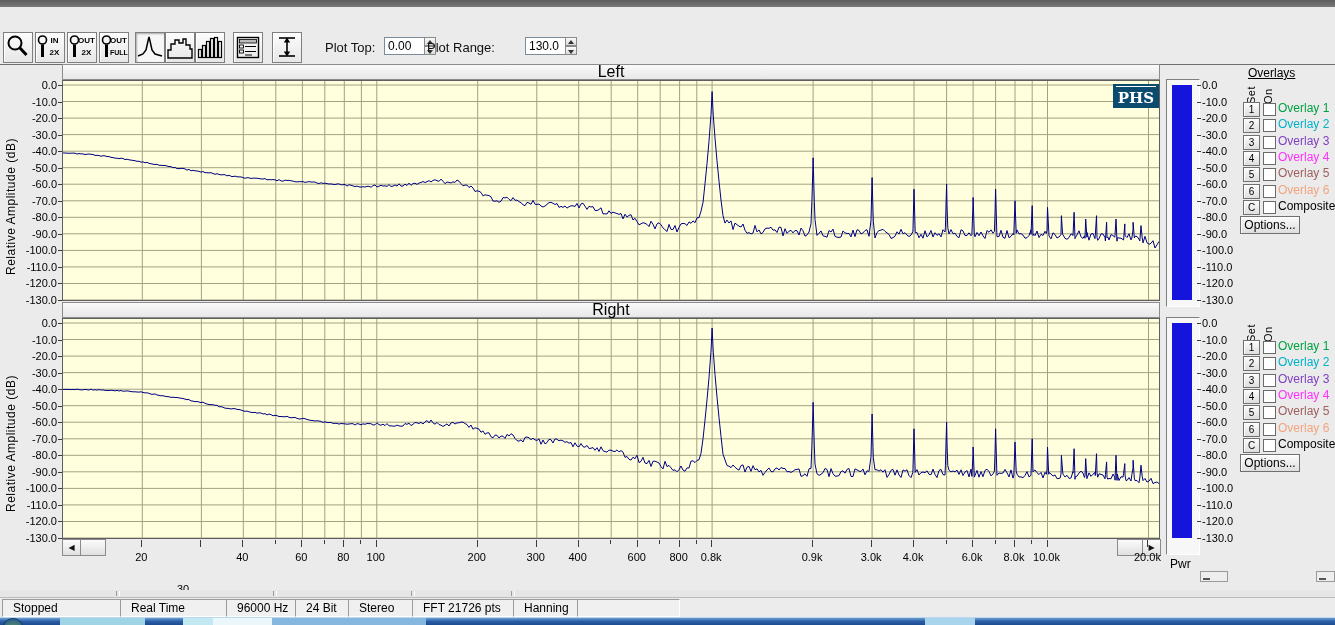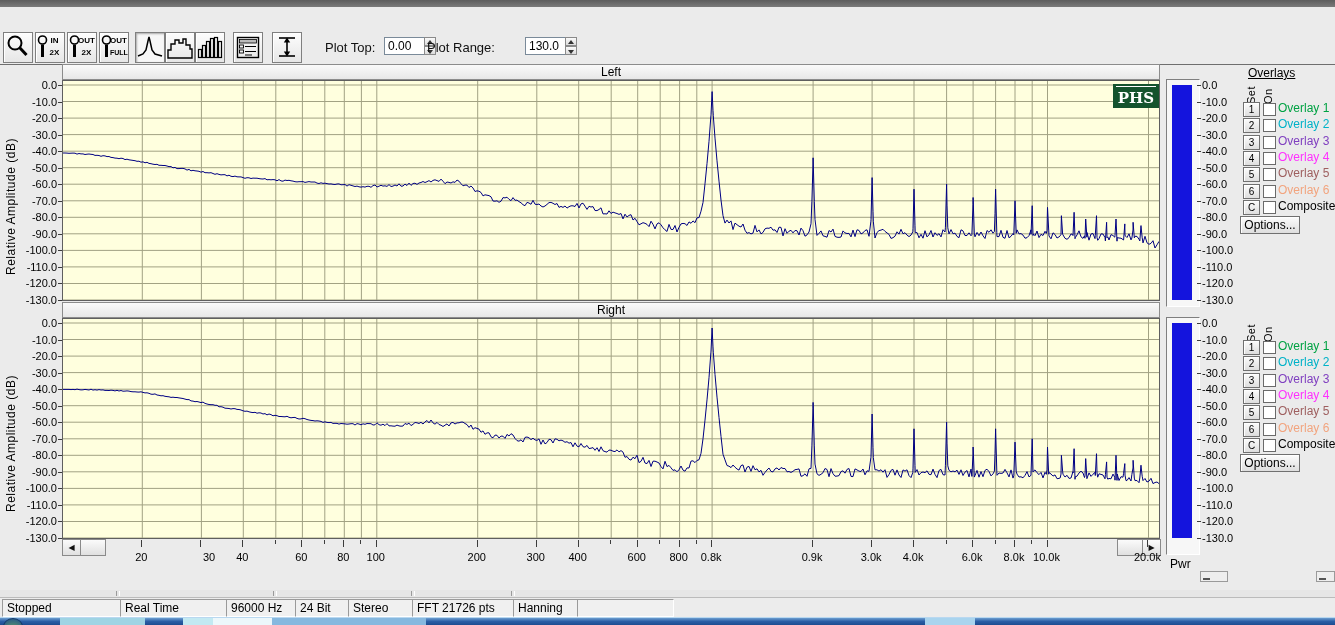--- a/index.html
+++ b/index.html
@@ -32,26 +32,26 @@
     background:#fff;font-family:"Liberation Sans",sans-serif;font-size:12px;padding:0 0 0 3px;}
   .spin{position:absolute;top:6px;width:12px;height:18px;}
   .spin .u,.spin .d{position:absolute;left:0;width:12px;height:9px;border:1px solid #8a8a8a;
     background:linear-gradient(180deg,#fbfbfb,#dcdcdc);box-sizing:border-box;}
   .spin .u{top:0}.spin .d{top:9px}
   .spin .u:after{content:"";position:absolute;left:2px;top:2px;border:3px solid transparent;border-bottom:4px solid #333;border-top:0;}
   .spin .d:after{content:"";position:absolute;left:2px;top:3px;border:3px solid transparent;border-top:4px solid #333;border-bottom:0;}
   
   .plot-header{left:62px;width:1096px;height:14px;border:1px solid #8c8c8c;
     background:linear-gradient(180deg,#fafafa,#e7e7e7);text-align:center;
-    font-size:12px;line-height:14px;}
+    font-size:16px;line-height:14px;}
   .plotbox{left:62px;width:1096px;height:219px;border:1px solid #5f5f5f;background:#ffffde;overflow:hidden;}
   .ylab{width:57px;text-align:right;height:12px;line-height:12px;font-size:11px;}
   .ytick{width:4px;height:1px;background:#3c3c3c;left:58px;}
   .yaxis-title{font-size:12px;writing-mode:vertical-rl;transform:rotate(180deg);letter-spacing:0.5px;}
-  #phs-logo{left:1113px;top:84px;width:46px;height:24px;background:#14532d;color:#fff;
+  #phs-logo{left:1113px;top:84px;width:46px;height:24px;background:#0c4a6e;color:#fff;
     text-align:center;font-family:"DejaVu Serif",serif;font-weight:bold;font-size:15px;}
   #phs-logo span{display:inline-block;border-top:1px solid #fff;padding:2px 2px 0 2px;margin-top:2px;}
   
   .meterbox{width:32px;background:#f7f7f7;border:1px solid;border-color:#7f7f7f #ffffff #ffffff #7f7f7f;left:1166px;}
   .meterbar{left:1172px;width:20px;}
   .mlab{left:1202px;width:40px;font-size:11px;height:12px;line-height:12px;}
   .mtick{left:1197px;width:4px;height:1px;background:#3c3c3c;}
   
   .nub{top:539px;height:15px;border:1px solid #8a8a8a;background:linear-gradient(180deg,#fbfbfb,#e0e0e0);
     display:flex;align-items:center;justify-content:center;font-size:8px;color:#111;}
@@ -67,21 +67,21 @@
     text-align:center;font-size:10px;line-height:13px;box-shadow:inset 1px 1px 0 #fff;}
   .chk{width:11px;height:11px;border:1px solid #6a6a6a;background:#fff;}
   .ovl{font-size:12px;height:13px;line-height:13px;white-space:nowrap;}
   .optbtn{width:58px;height:16px;border:1px solid #707070;background:linear-gradient(180deg,#fcfcfc,#dedede);
     text-align:center;font-size:12px;line-height:16px;box-shadow:inset 1px 1px 0 #fff;}
   
   #prestatus{left:0;top:590px;width:1335px;height:7px;background:#e6e6e6;}
   .psdiv{top:591px;width:2px;height:5px;border-left:1px solid #9a9a9a;border-right:1px solid #fff;}
   #statusbar{left:0;top:597px;width:1335px;height:20px;background:#ececec;border-top:1px solid #bbb;}
   .seg{position:absolute;top:1px;height:16px;border:1px solid;border-color:#9a9a9a #ffffff #ffffff #9a9a9a;
-    background:#f0f0f0;font-size:12px;line-height:16px;padding-left:4px;box-sizing:content-box;}
+    background:#f0f0f0;font-size:12px;line-height:16px;padding-left:10px;box-sizing:content-box;}
   
   #taskbar{left:0;top:617px;width:1335px;height:8px;background:linear-gradient(180deg,#7fb0dc,#2a5ea6 55%,#1d4c90);overflow:hidden;}
   #taskbar .hl{position:absolute;left:0;top:0;width:1335px;height:1px;background:#b9d8f0;}
   .tseg{position:absolute;top:1px;height:7px;}
   #start-orb{position:absolute;left:3px;top:1px;width:18px;height:16px;border-radius:50%;
     background:radial-gradient(circle at 50% 80%,#6fae5f,#1d4c90);border:1px solid #143a6a;}
 </style>
 </head>
 <body>
 
@@ -495,21 +495,21 @@
       <div class="abs xtick" style="left: 871.148px; height: 7px;"></div>
       <div class="abs xtick" style="left: 913.049px; height: 7px;"></div>
       <div class="abs xtick" style="left: 945.55px; height: 4px;"></div>
       <div class="abs xtick" style="left: 972.106px; height: 7px;"></div>
       <div class="abs xtick" style="left: 994.558px; height: 4px;"></div>
       <div class="abs xtick" style="left: 1014.01px; height: 7px;"></div>
       <div class="abs xtick" style="left: 1031.16px; height: 4px;"></div>
       <div class="abs xtick" style="left: 1046.51px; height: 7px;"></div>
       <div class="abs xtick" style="left: 1147.47px; height: 7px;"></div>
       <div class="abs xlab" style="left: 141.34px;">20</div>
-      <div class="abs xlab" style="left: 209px;">30</div>
+      <div class="abs xlab" style="left: 183px; margin-top: 32px;">30</div>
       <div class="abs xlab" style="left: 242.298px;">40</div>
       <div class="abs xlab" style="left: 301.355px;">60</div>
       <div class="abs xlab" style="left: 343.256px;">80</div>
       <div class="abs xlab" style="left: 375.758px;">100</div>
       <div class="abs xlab" style="left: 476.716px;">200</div>
       <div class="abs xlab" style="left: 535.772px;">300</div>
       <div class="abs xlab" style="left: 577.674px;">400</div>
       <div class="abs xlab" style="left: 636.73px;">600</div>
       <div class="abs xlab" style="left: 678.632px;">800</div>
       <div class="abs xlab" style="left: 711.133px;">0.8k</div>

